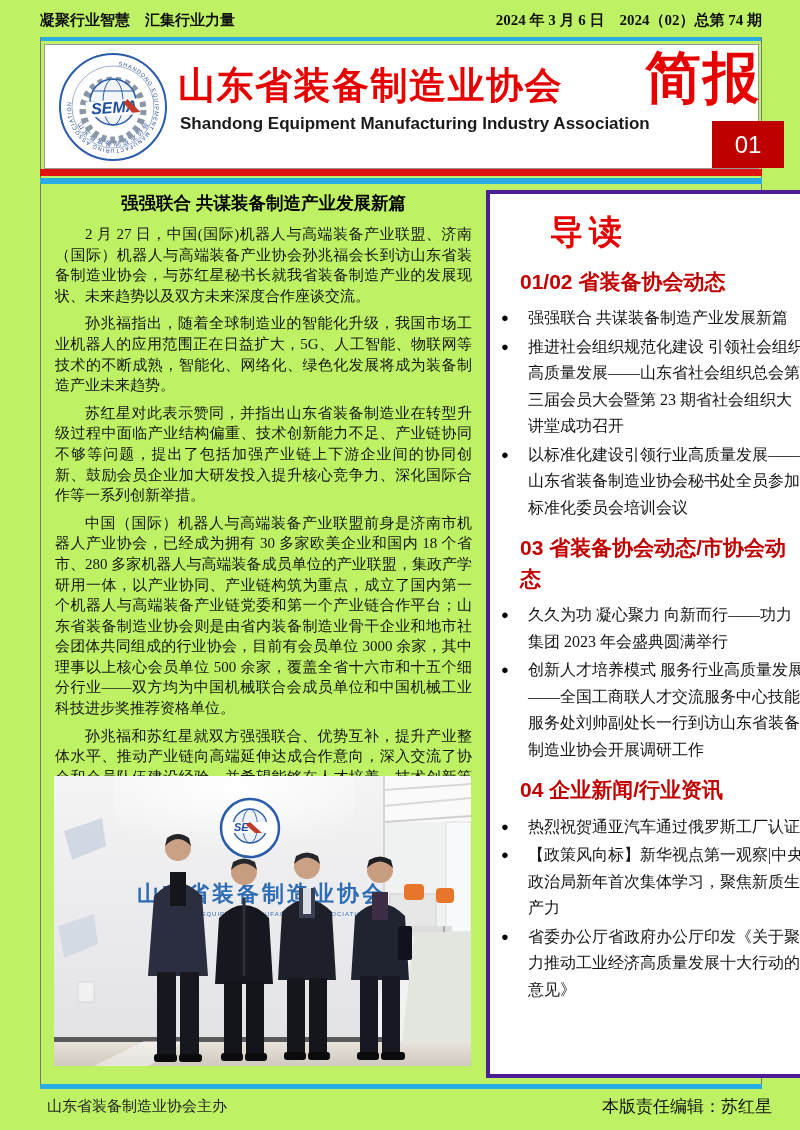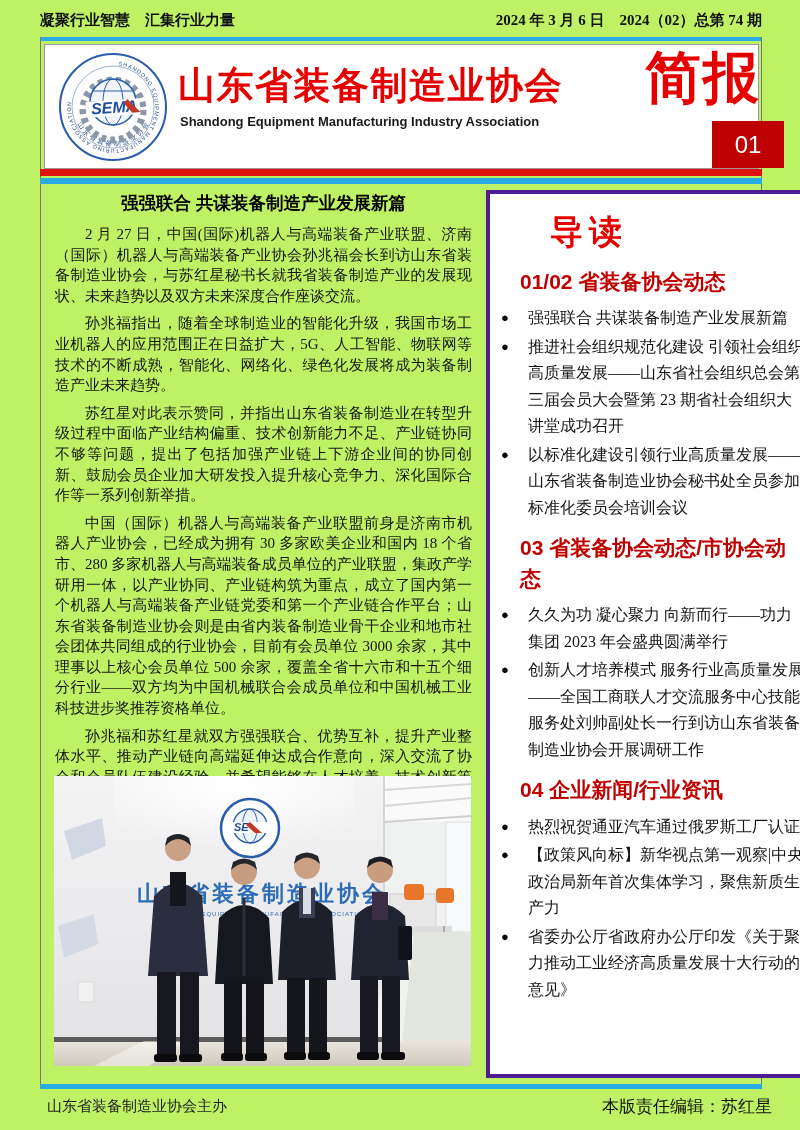--- a/index.html
+++ b/index.html
@@ -11,21 +11,21 @@
   
   .cyan-line-top{position:absolute;left:40px;top:37px;width:722px;height:4px;background:#29ace3;}
   .frame-left{position:absolute;left:40px;top:37px;width:0;height:1052px;border-left:1px solid #777;}
   .frame-right{position:absolute;left:761px;top:37px;width:0;height:1052px;border-left:1px solid #777;}
   .cyan-line-bottom{position:absolute;left:40px;top:1084px;width:722px;height:5px;background:#29ace3;}
   
   .header-box{position:absolute;left:44px;top:44px;width:713px;height:123px;border:1px solid #999;background:#fff;}
   .logo{position:absolute;left:13px;top:7px;width:110px;height:110px;}
   .org-cn{position:absolute;left:133px;top:16px;font-size:37px;font-weight:bold;color:#e60000;
           letter-spacing:1.5px;white-space:nowrap;}
-  .org-en{position:absolute;left:135px;top:69px;font-size:13px;font-weight:600;color:#1a1a1a;
+  .org-en{position:absolute;left:135px;top:69px;font-size:17px;font-weight:600;color:#1a1a1a;
           font-family:"Liberation Sans","DejaVu Sans",sans-serif;white-space:nowrap;}
   .jianbao{position:absolute;left:600px;top:-4px;font-size:56px;font-weight:bold;color:#e60000;
            letter-spacing:2px;white-space:nowrap;font-family:"Liberation Serif",serif;}
   .page-badge{position:absolute;left:712px;top:121px;width:72px;height:47px;background:#bf0000;
               color:#fff;font-family:"Liberation Sans",sans-serif;font-size:24px;
               display:flex;align-items:center;justify-content:center;}
   .red-line{position:absolute;left:40px;top:169px;width:722px;height:7px;background:#e01111;}
   .cyan-line-mid{position:absolute;left:40px;top:178px;width:722px;height:6px;background:#29ace3;}
   
   .article{position:absolute;left:55px;top:191px;width:417px;}

